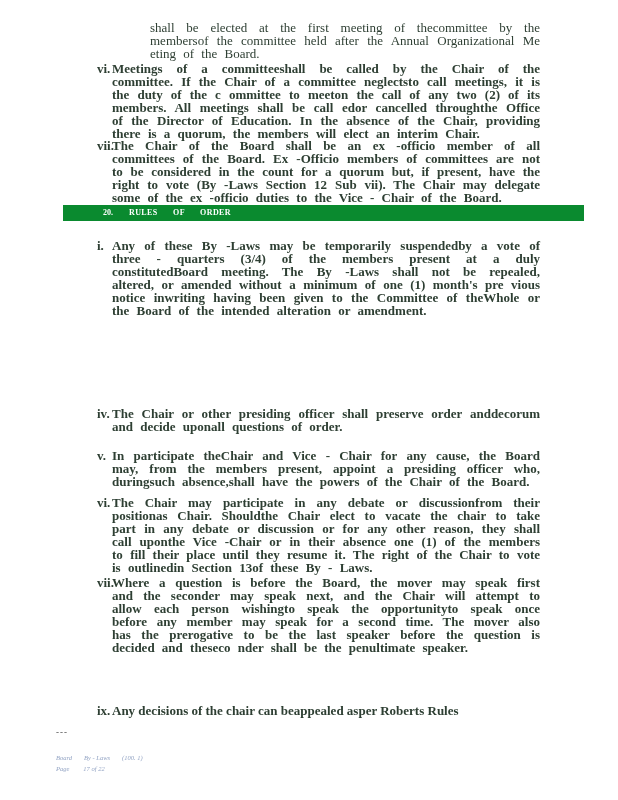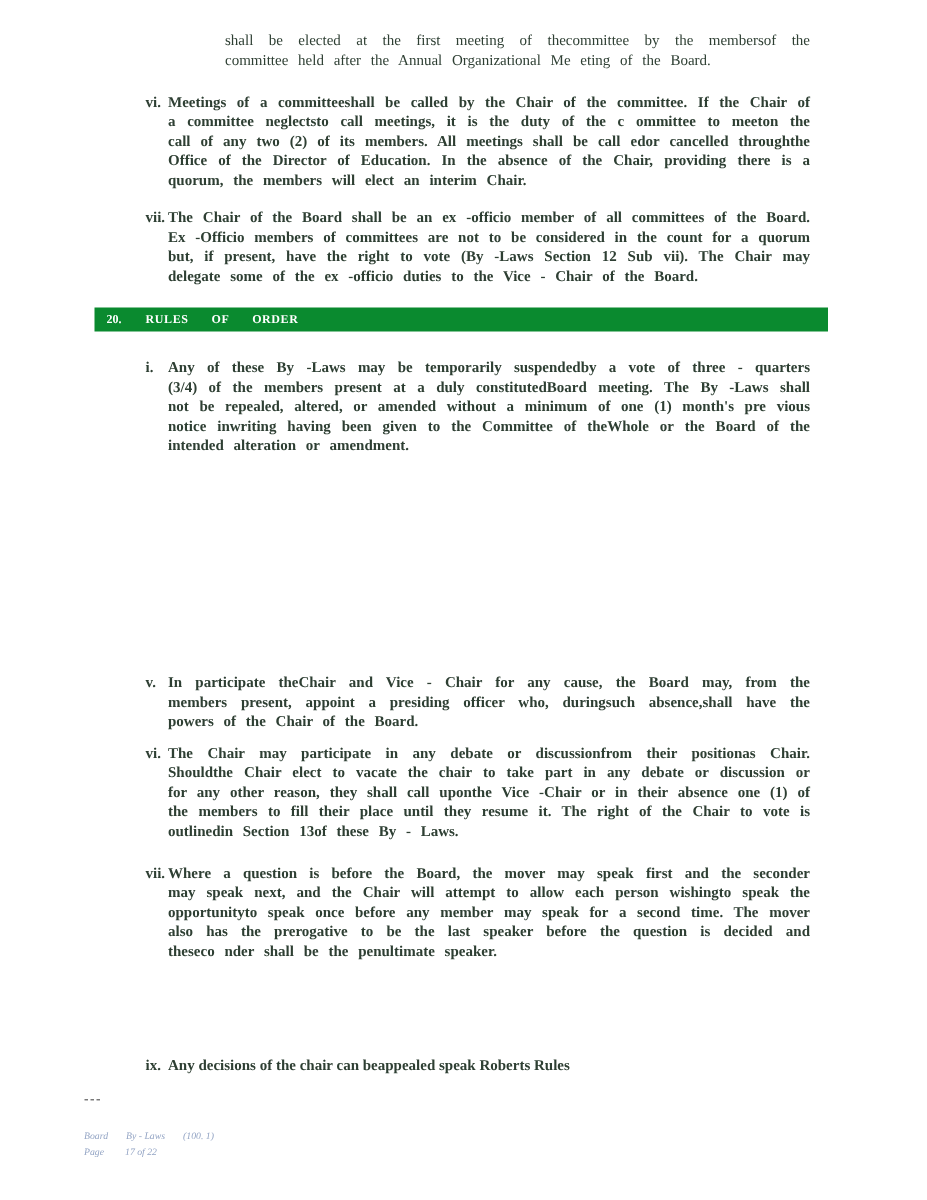--- a/index.html
+++ b/index.html
@@ -4,36 +4,37 @@
 <style>
   html,body { margin:0; padding:0; background:#ffffff; }
   .page {
     position:relative;
     width:618px; height:800px;
     background:#ffffff;
     font-family:"Liberation Serif", serif;
     color:#2e3f33;
     overflow:hidden;
   }
-  .block { position:absolute; font-size:10px; line-height:13px; }
+  .block { position:absolute; font-size:13px; line-height:13px; }
   .justified { text-align:justify; word-spacing:4px; }
   .intro { left:150px; width:390px; top:21px; }
   .item { left:97px; width:443px;font-weight:bold; }
   .item .num { position:absolute; left:0; top:0; }
   .item .txt { margin-left:15px; }
   .section-bar {
     position:absolute;
     left:63px; top:205px;
     width:489px; height:16px;
     background:#0a8a2f;
     color:#ffffff;
     font-weight:bold;
     font-size:8px;
     line-height:16px;
     white-space:nowrap;
+    padding-left:32px;
   }
   .section-bar .sec-num { margin-left:8px; }
   .section-bar .sec-title { margin-left:16px; word-spacing:13px; letter-spacing:0.4px; }
   .separator { left:56px; top:726px; font-size:9px; color:#3c3c3c; letter-spacing:1px; }
   .footer {
     position:absolute;
     left:56px; top:752px;
     font-size:6.5px; line-height:11px;
     font-style:italic;
     color:#93a4c4;
@@ -59,35 +60,39 @@
   </div>
 
   <div class="section-bar">
     <span class="sec-num">20.</span><span class="sec-title">RULES OF ORDER</span>
   </div>
 
   <div class="block item" style="top:239px">
     <span class="num">i.</span>
     <div class="txt justified">Any of these By -Laws may be temporarily suspendedby a vote of three - quarters (3/4) of the members present at a duly constitutedBoard meeting. The By -Laws shall not be repealed, altered, or amended without a minimum of one (1) month's pre vious notice inwriting having been given to the Committee of theWhole or the Board of the intended alteration or amendment.</div>
   </div>
+  <div class="block item" style="top:407px">
+    <span class="num">iv.</span>
+    <div class="txt justified">The Chair or other presiding officer shall preserve order anddecorum and decide uponall questions of order.</div>
+  </div>
   <div class="block item" style="top:449px">
     <span class="num">v.</span>
     <div class="txt justified">In participate theChair and Vice - Chair for any cause, the Board may, from the members present, appoint a presiding officer who, duringsuch absence,shall have the powers of the Chair of the Board.</div>
   </div>
   <div class="block item" style="top:496px">
     <span class="num">vi.</span>
     <div class="txt justified">The Chair may participate in any debate or discussionfrom their positionas Chair. Shouldthe Chair elect to vacate the chair to take part in any debate or discussion or for any other reason, they shall call uponthe Vice -Chair or in their absence one (1) of the members to fill their place until they resume it. The right of the Chair to vote is outlinedin Section 13of these By - Laws.</div>
   </div>
   <div class="block item" style="top:576px">
     <span class="num">vii.</span>
     <div class="txt justified">Where a question is before the Board, the mover may speak first and the seconder may speak next, and the Chair will attempt to allow each person wishingto speak the opportunityto speak once before any member may speak for a second time. The mover also has the prerogative to be the last speaker before the question is decided and theseco nder shall be the penultimate speaker.</div>
   </div>
   <div class="block item" style="top:704px">
     <span class="num">ix.</span>
-    <div class="txt">Any decisions of the chair can beappealed speak Roberts Rules</div>
+    <div class="txt">Any decisions of the chair can beappealed asper Roberts Rules</div>
   </div>
 
   <div class="block separator">---</div>
 
   <div class="footer">
     <div><span>Board</span><span class="gap12"></span><span>By - Laws</span><span class="gap12"></span><span>(100. 1)</span></div>
     <div><span>Page</span><span class="gap14"></span><span>17 of 22</span></div>
   </div>
 
 </div>

